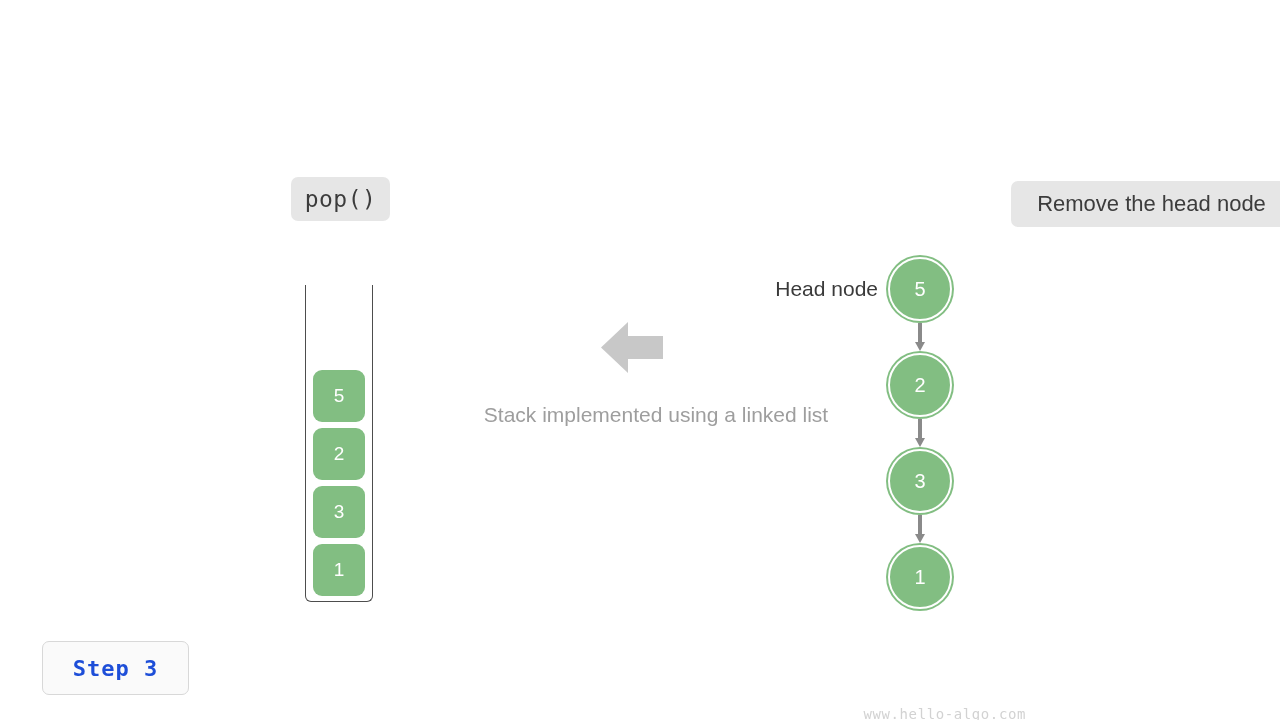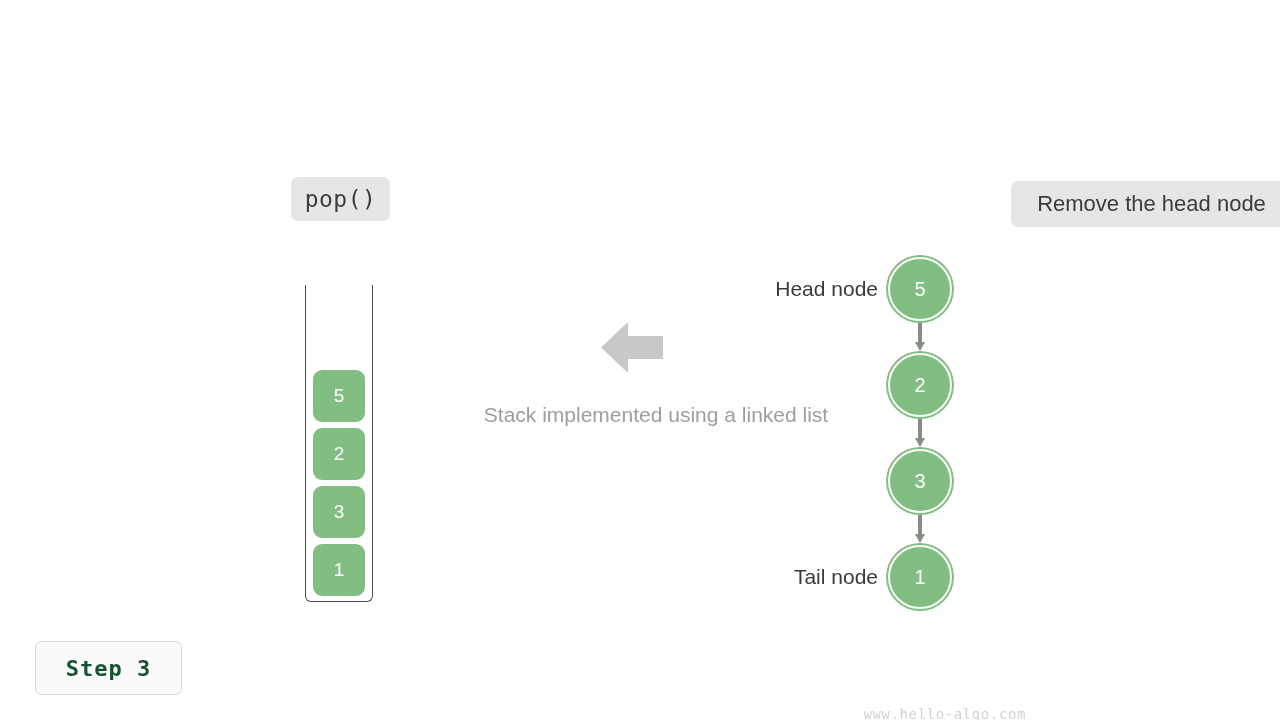--- a/index.html
+++ b/index.html
@@ -44,34 +44,34 @@
     top: 181px;
     width: 281px;
     height: 46px;
     font-size: 22px;
     margin-left: 47px;
   }
 
   
   #step-badge {
     position: absolute;
-    left: 35px;
+    left: 42px;
     top: 641px;
     width: 145px;
     height: 52px;
     background: #fafafa;
     border: 1px solid #d8d8d8;
     border-radius: 7px;
     display: flex;
     align-items: center;
     justify-content: center;
     font-family: "DejaVu Sans Mono", monospace;
     font-size: 22px;
     font-weight: bold;
-    color: #14532d;
+    color: #1d4ed8;
     letter-spacing: 1px;
   }
 
   
   #watermark {
     position: absolute;
     right: 18px;
     top: 677px;
     font-family: "DejaVu Sans Mono", monospace;
     font-size: 14px;
@@ -238,21 +238,20 @@
 
   <svg id="flow-arrow" viewBox="0 0 62 55">
     <polygon points="0,27.5 27,2 27,16 62,16 62,39 27,39 27,53" fill="#c8c8c8"></polygon>
   </svg>
 
   <div id="caption">
     <span id="caption-inner">Stack implemented using a linked list</span>
   </div>
 
   <div class="node-label" id="head-label">Head node</div>
-  <div class="node-label" id="tail-label">Tail node</div>
 
   <div id="linked-list">
 
     <div class="node" style="top:0px;">
       <span>5</span>
     </div>
     <div class="connector" style="top:66px; height:28px;">
       <div class="shaft" style="height:19px;"></div>
       <div class="head"></div>
     </div>

